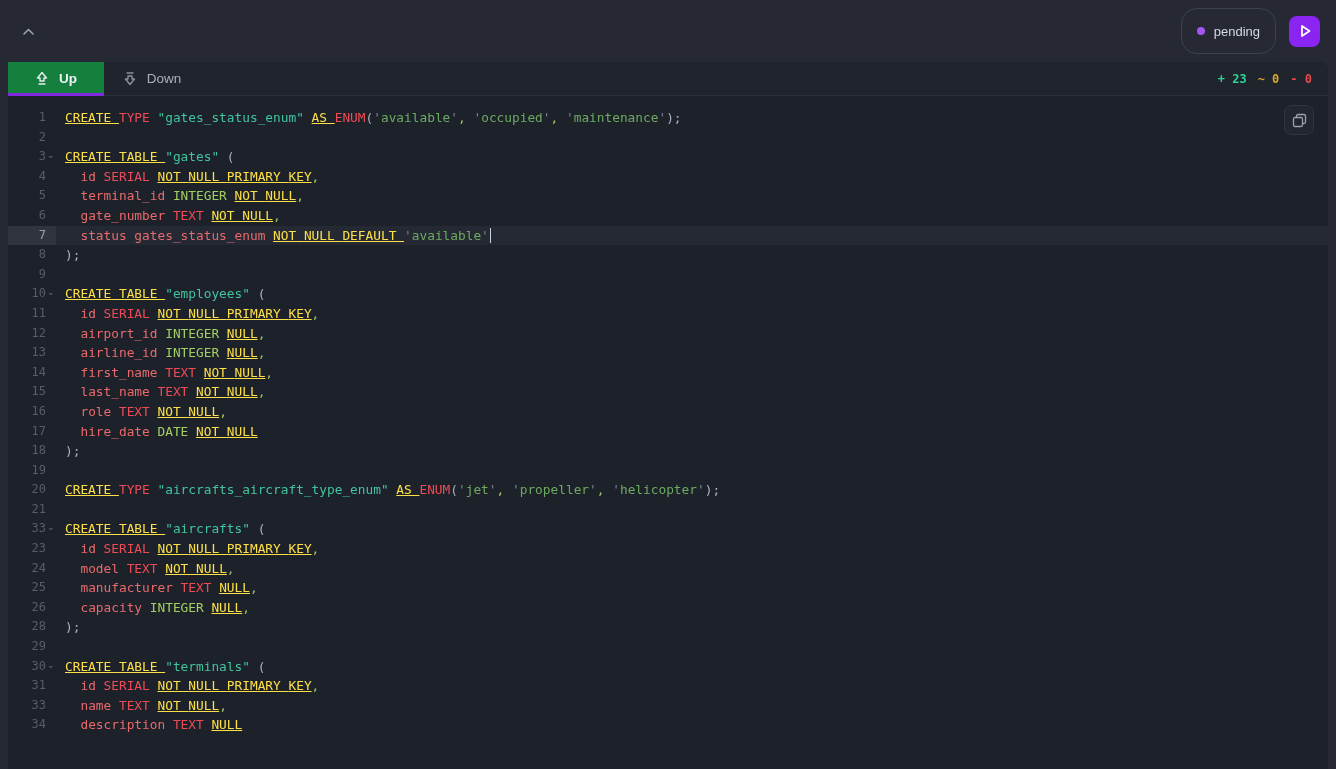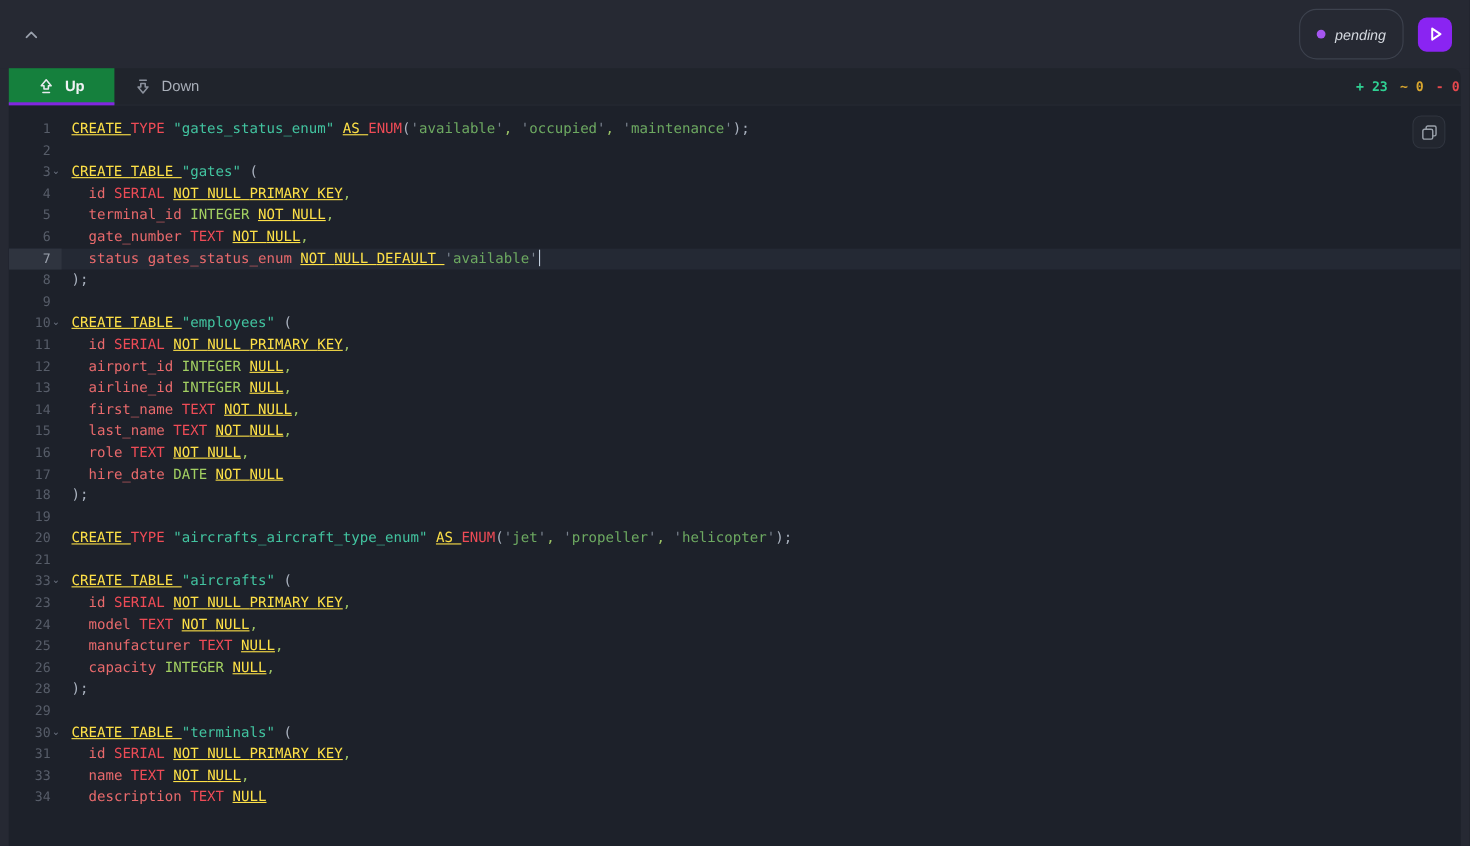--- a/index.html
+++ b/index.html
@@ -19,21 +19,21 @@
   .collapse-btn {
     background:none; border:none; cursor:pointer; color:#9aa1ad;
     width:24px; height:24px; display:flex; align-items:center; justify-content:center;
     margin-right:8px;
   }
   .title { font-size:14.5px; font-weight:700; color:#ccd1d9; letter-spacing:.2px; }
   .header-spacer { flex:1; }
   .badge {
     display:flex; align-items:center; gap:9px;
     border:1px solid #3d424e; border-radius:16px;
-    padding:6px 15px; height:46px; margin-right:13px;font-style:italic;
+    padding:6px 15px; height:46px; margin-right:13px;
   }
   .badge-dot { width:8px; height:8px; border-radius:50%; background:#a556f0; }
   .badge-label { font-size:13px; color:#d5d9e0; }
   .play-btn {
     width:31px; height:31px; border:none; border-radius:8px;
     background:#8a24f2; cursor:pointer;
     display:flex; align-items:center; justify-content:center;
   }
 
   
@@ -47,21 +47,21 @@
     width:96px; display:flex; align-items:center; justify-content:center; gap:10px;
     font-size:13.5px; color:#a9afb9; cursor:pointer; position:relative;
   }
   .tab.active { background:#15803d; color:#f0f2f5; font-weight:700; }
   .tab.active::after {
     content:""; position:absolute; left:0; right:0; bottom:-1px; height:3px;
     background:#8227e0;
   }
   .tab .tab-icon { display:flex; }
   .diff {
-    position:absolute; right:1px; top:0; bottom:0;
+    position:absolute; right:16px; top:0; bottom:0;
     display:flex; align-items:center; gap:11px;
     font-family:"DejaVu Sans Mono", monospace; font-size:12px; font-weight:700;
   }
   .diff-add { color:#2fd193; }
   .diff-mod { color:#d9a62e; }
   .diff-del { color:#e5484d; }
 
   
   .editor {
     flex:1; background:#1d212a; position:relative; overflow:hidden;

